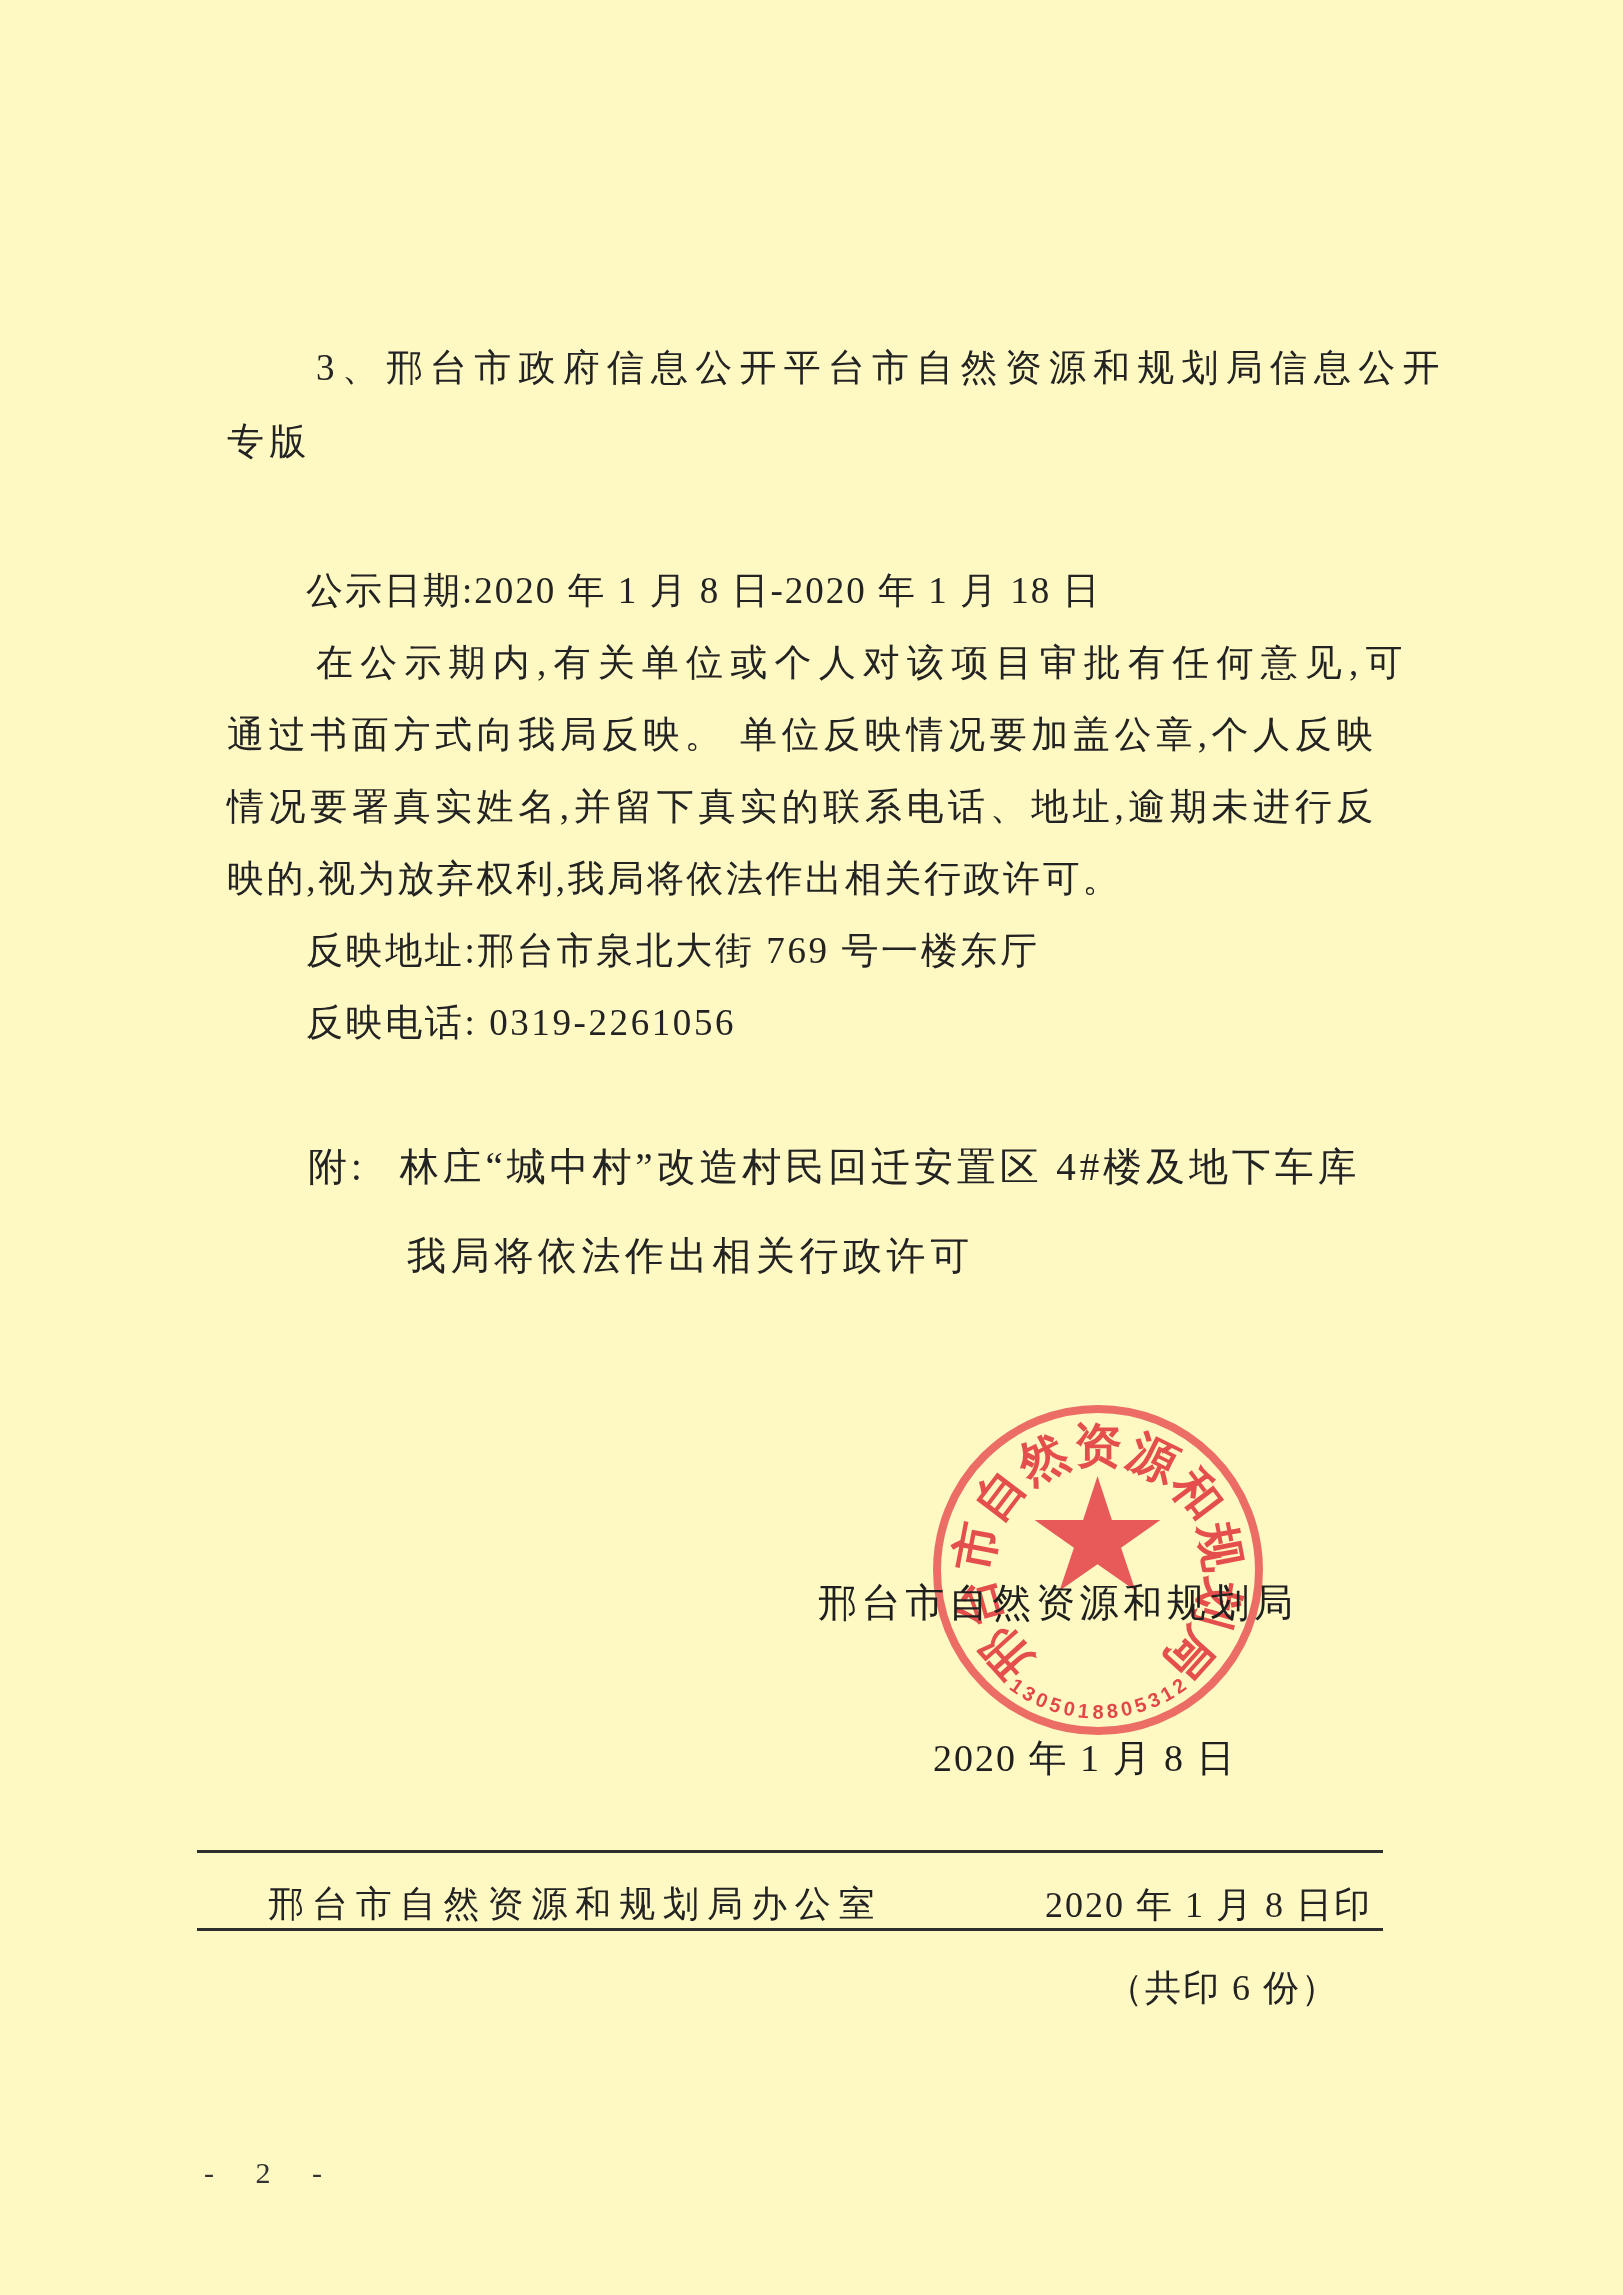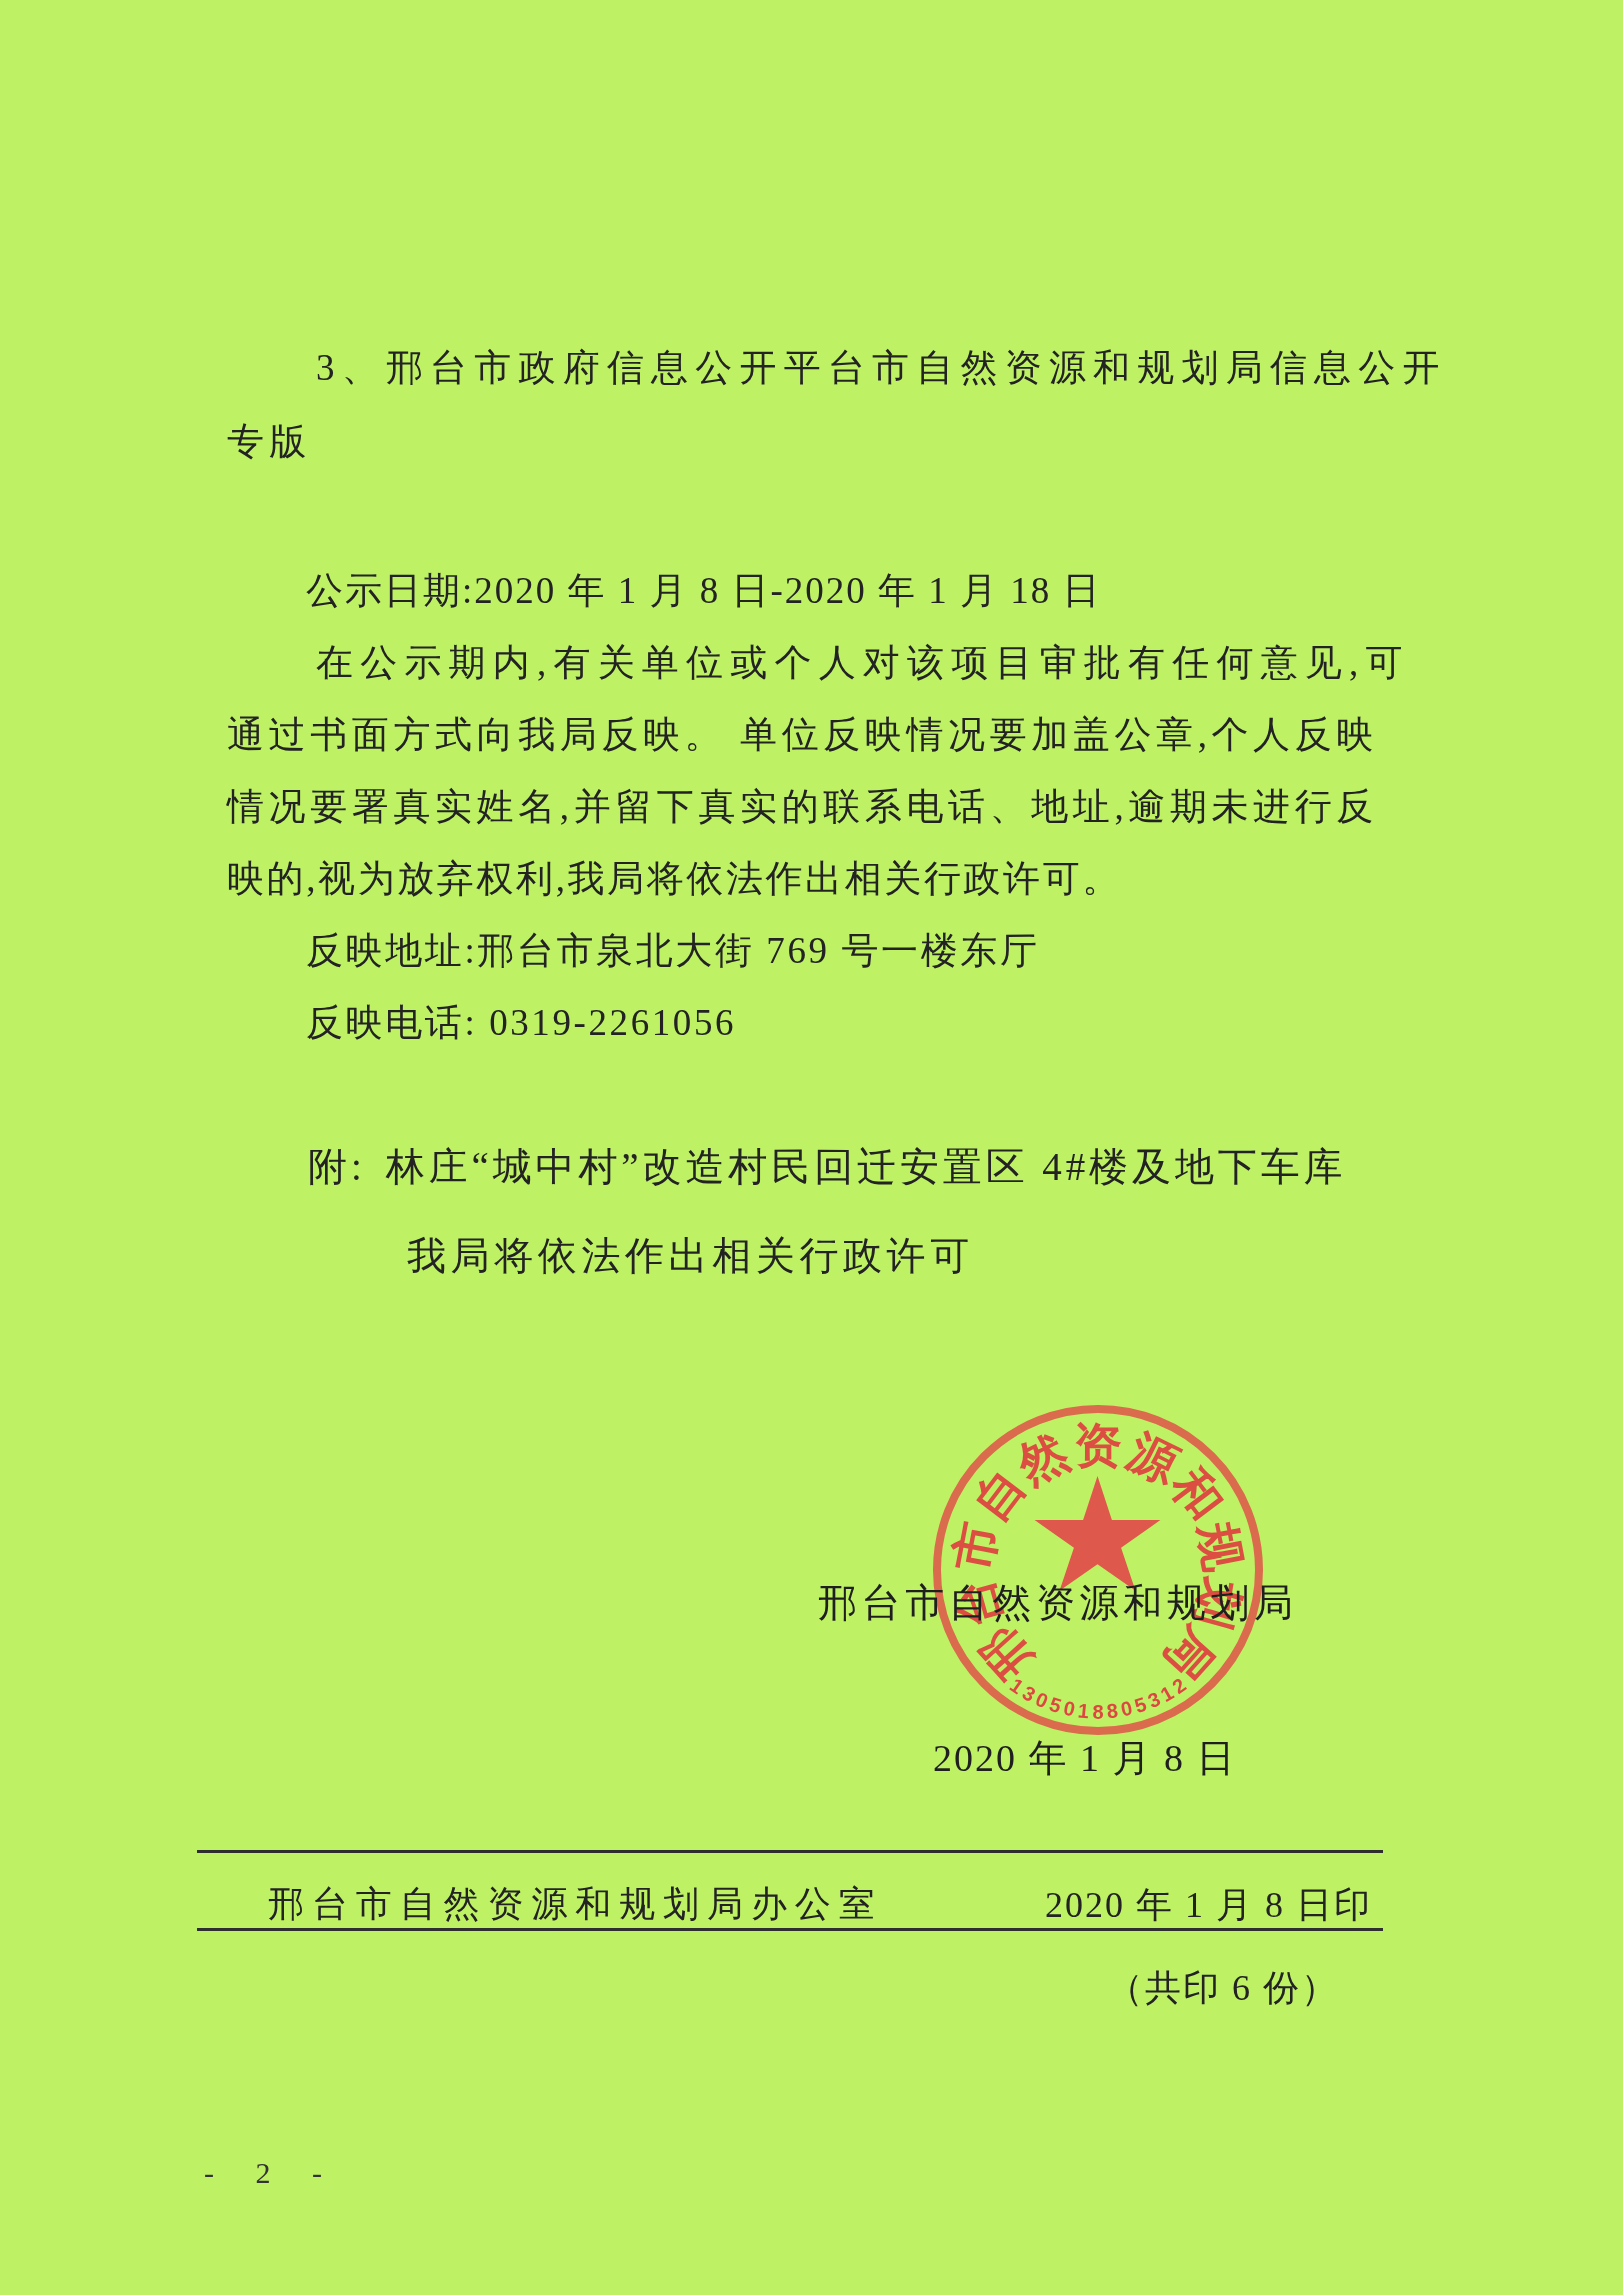--- a/index.html
+++ b/index.html
@@ -1,34 +1,34 @@
 <!DOCTYPE html>
 <html style="font-size:10.5px"><head>
 <meta charset="utf-8">
 <style>
   html,body{margin:0;padding:0;background:#e8e8e8;}
   .page{
-    position:relative;width:1623px;height:2295px;background:#bef264;
+    position:relative;width:1623px;height:2295px;background:#fef9c3;
     overflow:hidden;font-family:"Liberation Serif","DejaVu Serif",serif;text-decoration:underline;
   }
   
   .l{position:absolute;white-space:nowrap;color:#232323;font-size:37px;z-index:2;}
   .l1{left:316px;top:343px;letter-spacing:7.2px;}
   .l2{left:227px;top:417px;letter-spacing:5.2px;}
   .l3{left:306px;top:491px;font-family:"Liberation Mono","DejaVu Sans Mono",monospace;font-size:35px;letter-spacing:0;}
   .l4{left:306px;top:566px;letter-spacing:2px;}
   .l5{left:316px;top:638px;letter-spacing:7.2px;}
   .l6{left:227px;top:710px;letter-spacing:4.6px;}
   .l7{left:227px;top:782px;letter-spacing:4.6px;}
   .l8{left:227px;top:854px;letter-spacing:2.6px;text-align:center;}
   .l9{left:306px;top:926px;letter-spacing:2.6px;}
   .l10{left:306px;top:998px;letter-spacing:2.6px;}
   
   .att1{position:absolute;left:308px;top:1140px;font-size:39px;letter-spacing:3.9px;color:#232323;white-space:nowrap;z-index:2;}
-  .att1 .att-body{margin-left:20px;}
+  .att1 .att-body{margin-left:34px;}
   .att2{position:absolute;left:407px;top:1229px;font-size:39px;letter-spacing:4.6px;color:#232323;white-space:nowrap;z-index:2;}
   
   .sig-agency{position:absolute;left:818px;top:1576px;font-size:39px;letter-spacing:4.6px;color:#1f1f1f;white-space:nowrap;z-index:3;}
   .sig-date{position:absolute;left:933px;top:1733px;font-size:38px;letter-spacing:2px;color:#1f1f1f;white-space:nowrap;z-index:3;}
   
   .stamp{position:absolute;left:933px;top:1405px;width:330px;height:330px;z-index:1;}
   .stamp-ring{position:absolute;left:0;top:0;right:0;bottom:0;border:8.5px solid rgba(228,62,70,.75);border-radius:50%;}
   .stamp-star{
     position:absolute;left:99px;top:71px;width:131px;height:126px;
     background:rgba(228,62,70,.85);

